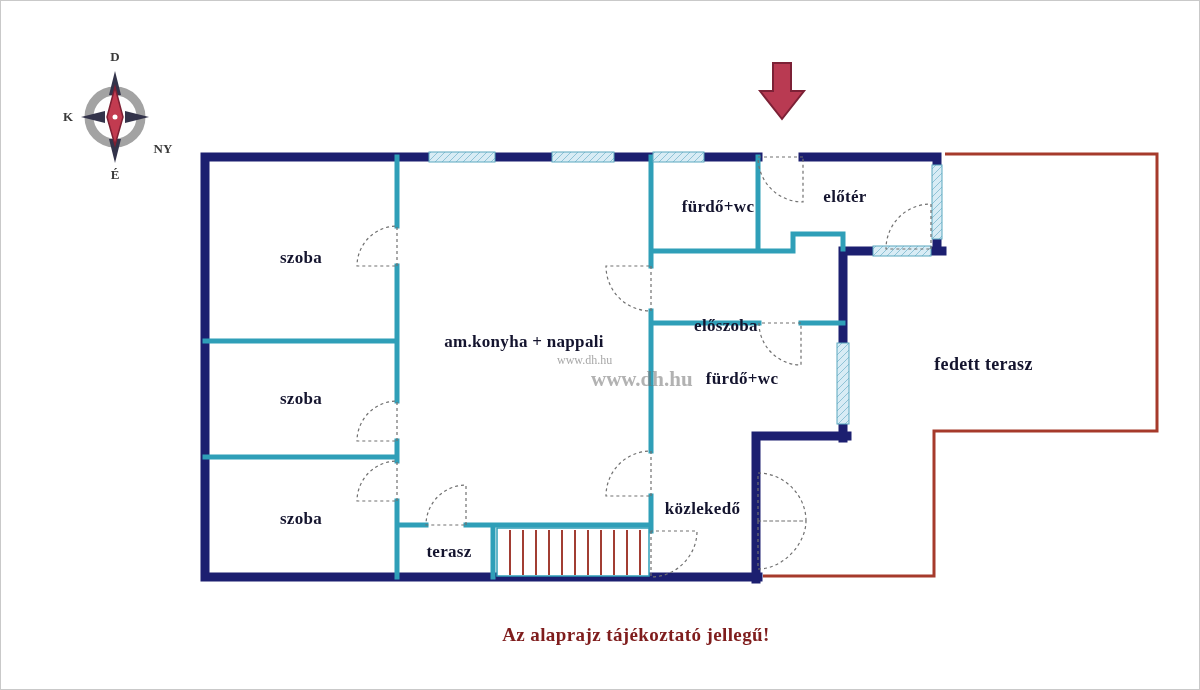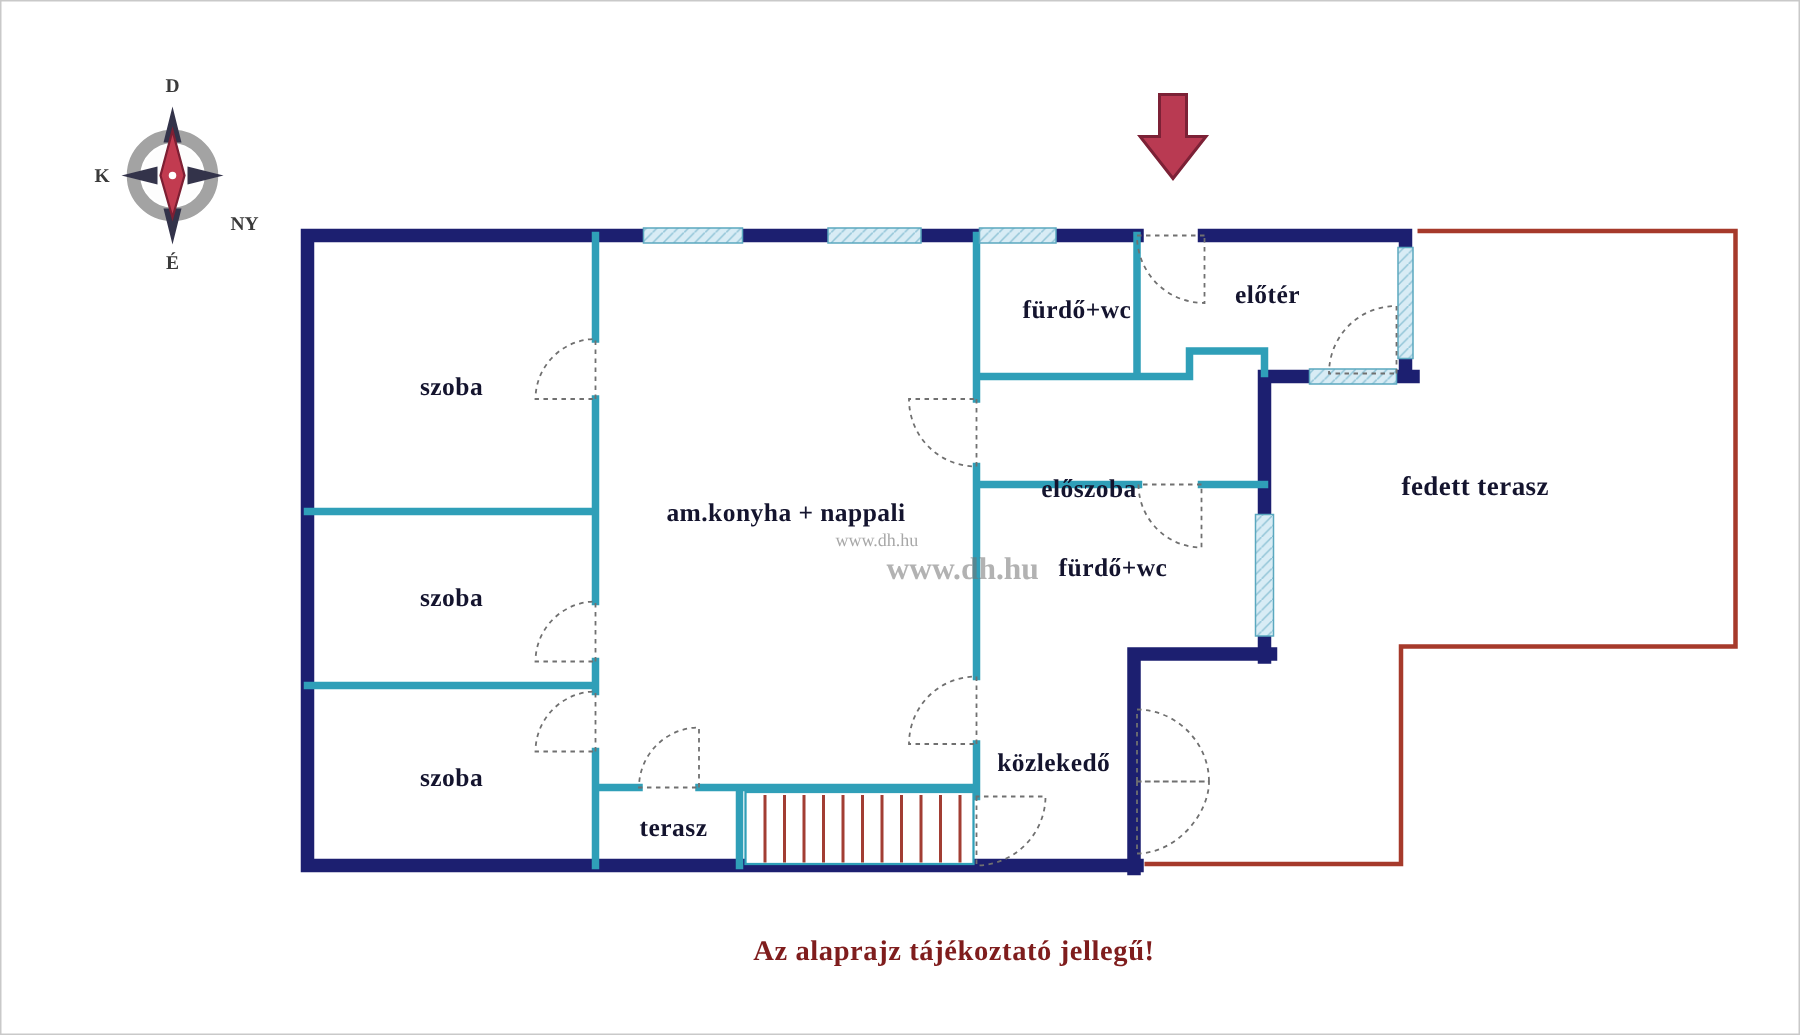--- a/index.html
+++ b/index.html
@@ -6,21 +6,21 @@
   .canvas{
     position:relative;width:1200px;height:690px;margin:0 auto;
     background:#ffffff;border:1px solid #c9c9c9;box-sizing:border-box;
     font-family:"Liberation Serif", serif;overflow:hidden;
   }
   .plan{position:absolute;left:0;top:0;}
   .room-label{
     position:absolute;font-weight:bold;font-size:17px;color:#14142e;
     text-align:center;letter-spacing:.3px;white-space:nowrap;
   }
-  .terrace-label{font-size:18px;}
+  .terrace-label{font-size:18px;margin-top:40px;}
   .compass{position:absolute;left:56px;top:46px;width:116px;height:138px;}
   .compass-letter{
     position:absolute;font-weight:bold;font-size:13px;color:#3a3a3a;
     text-align:center;font-family:"Liberation Serif", serif;
   }
   .arrow-wrap{position:absolute;left:757px;top:60px;width:50px;height:62px;}
   .wm{position:absolute;pointer-events:none;font-family:"Liberation Serif", serif;}
   .wm-brand{left:500px;top:317px;font-size:32px;font-weight:bold;
     color:rgba(110,110,110,0.50);letter-spacing:2px;}
   .wm-reg{font-size:13px;vertical-align:super;color:rgba(110,110,110,0.55);}

